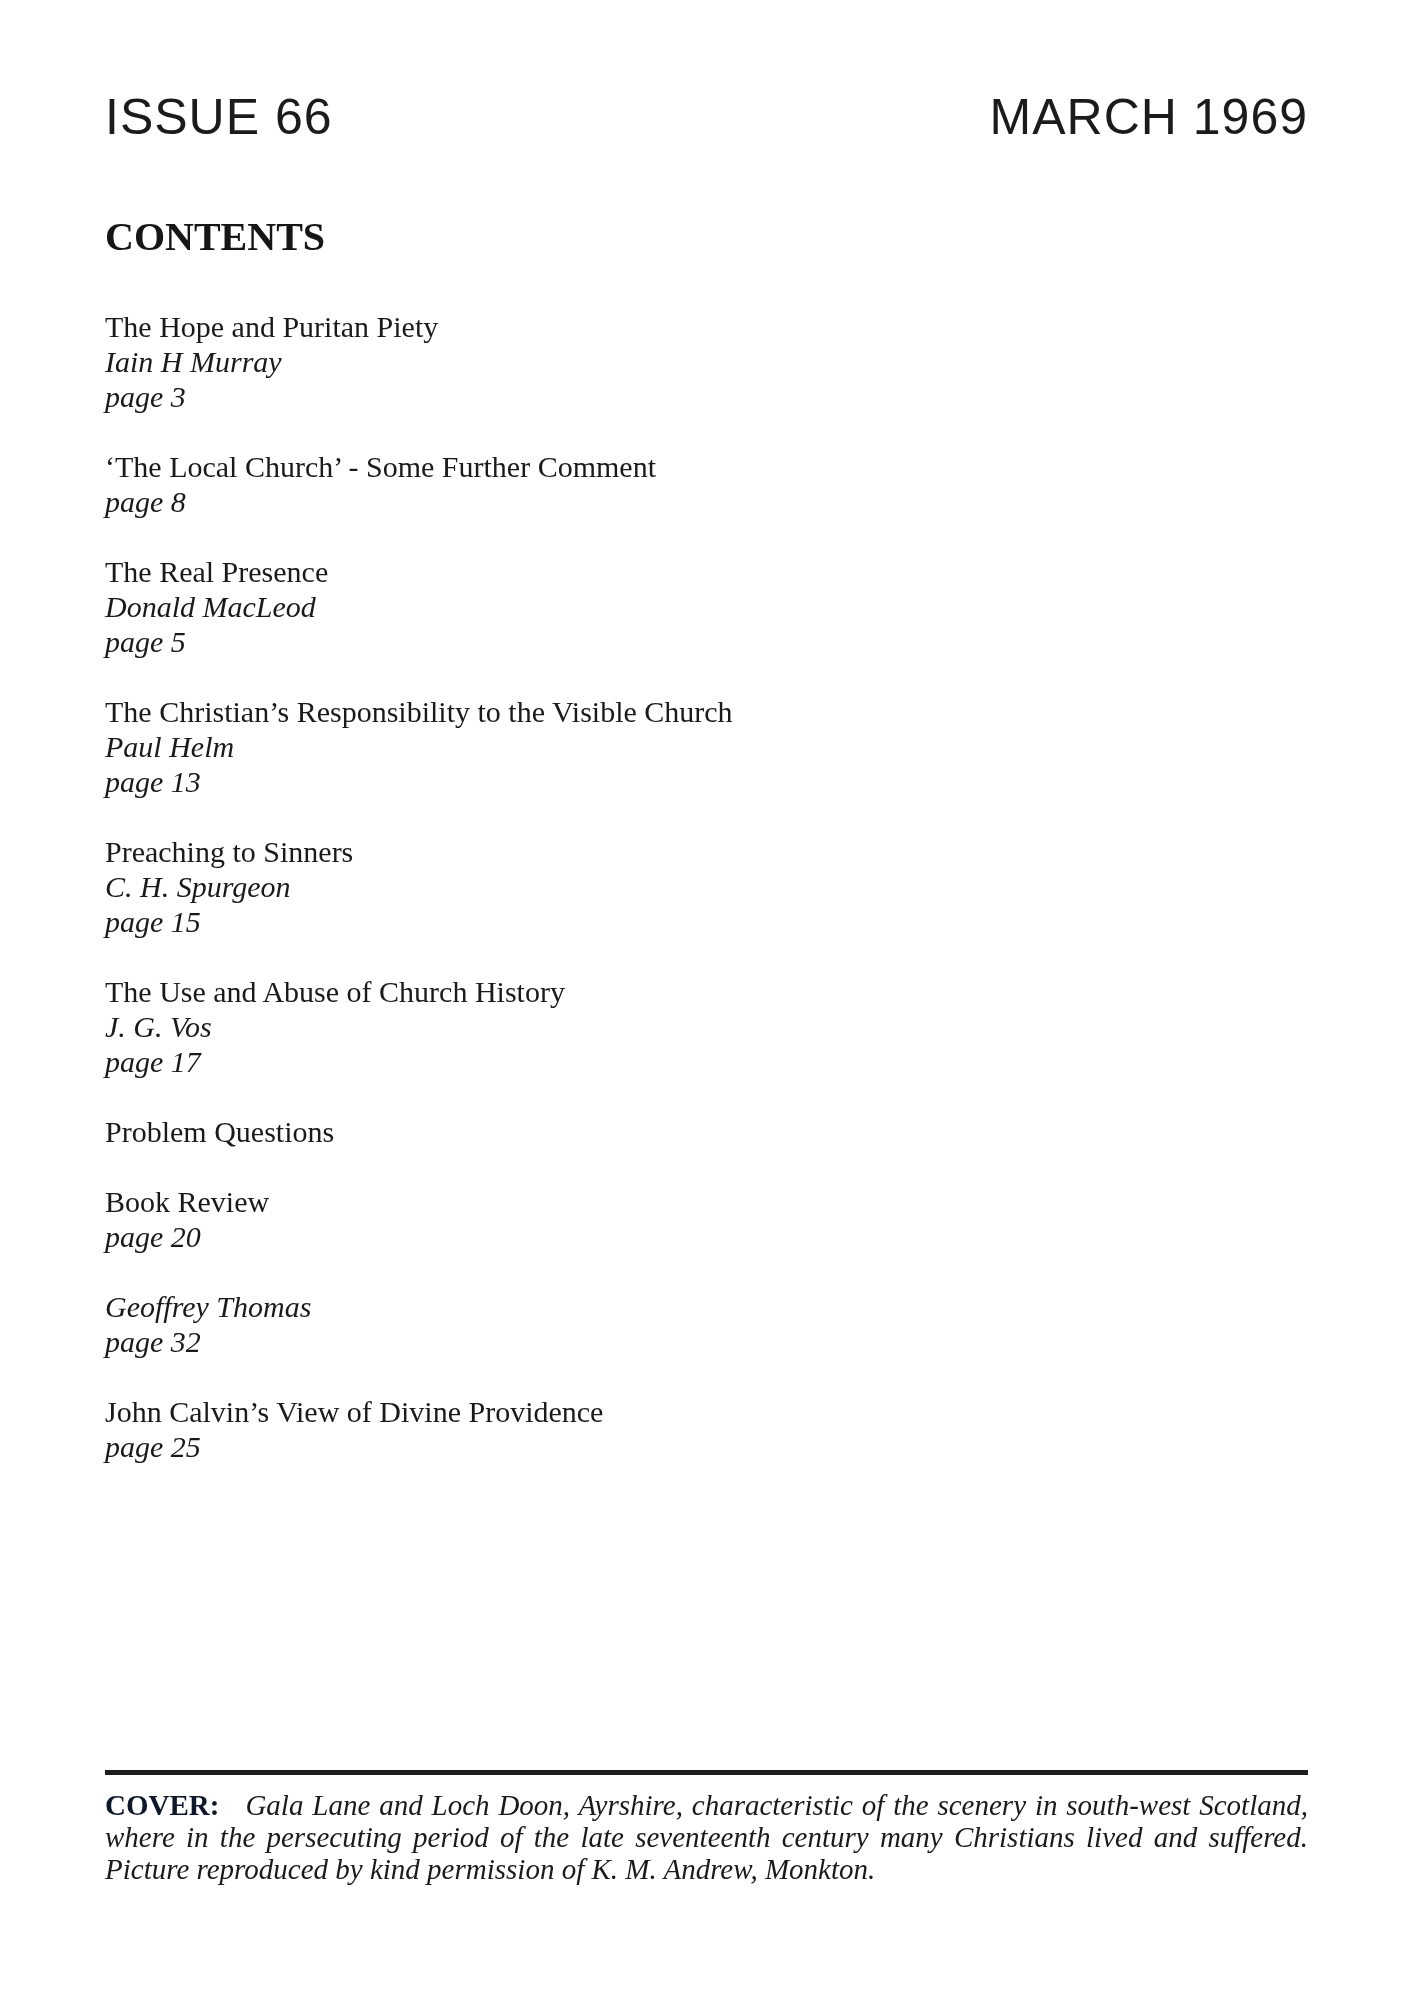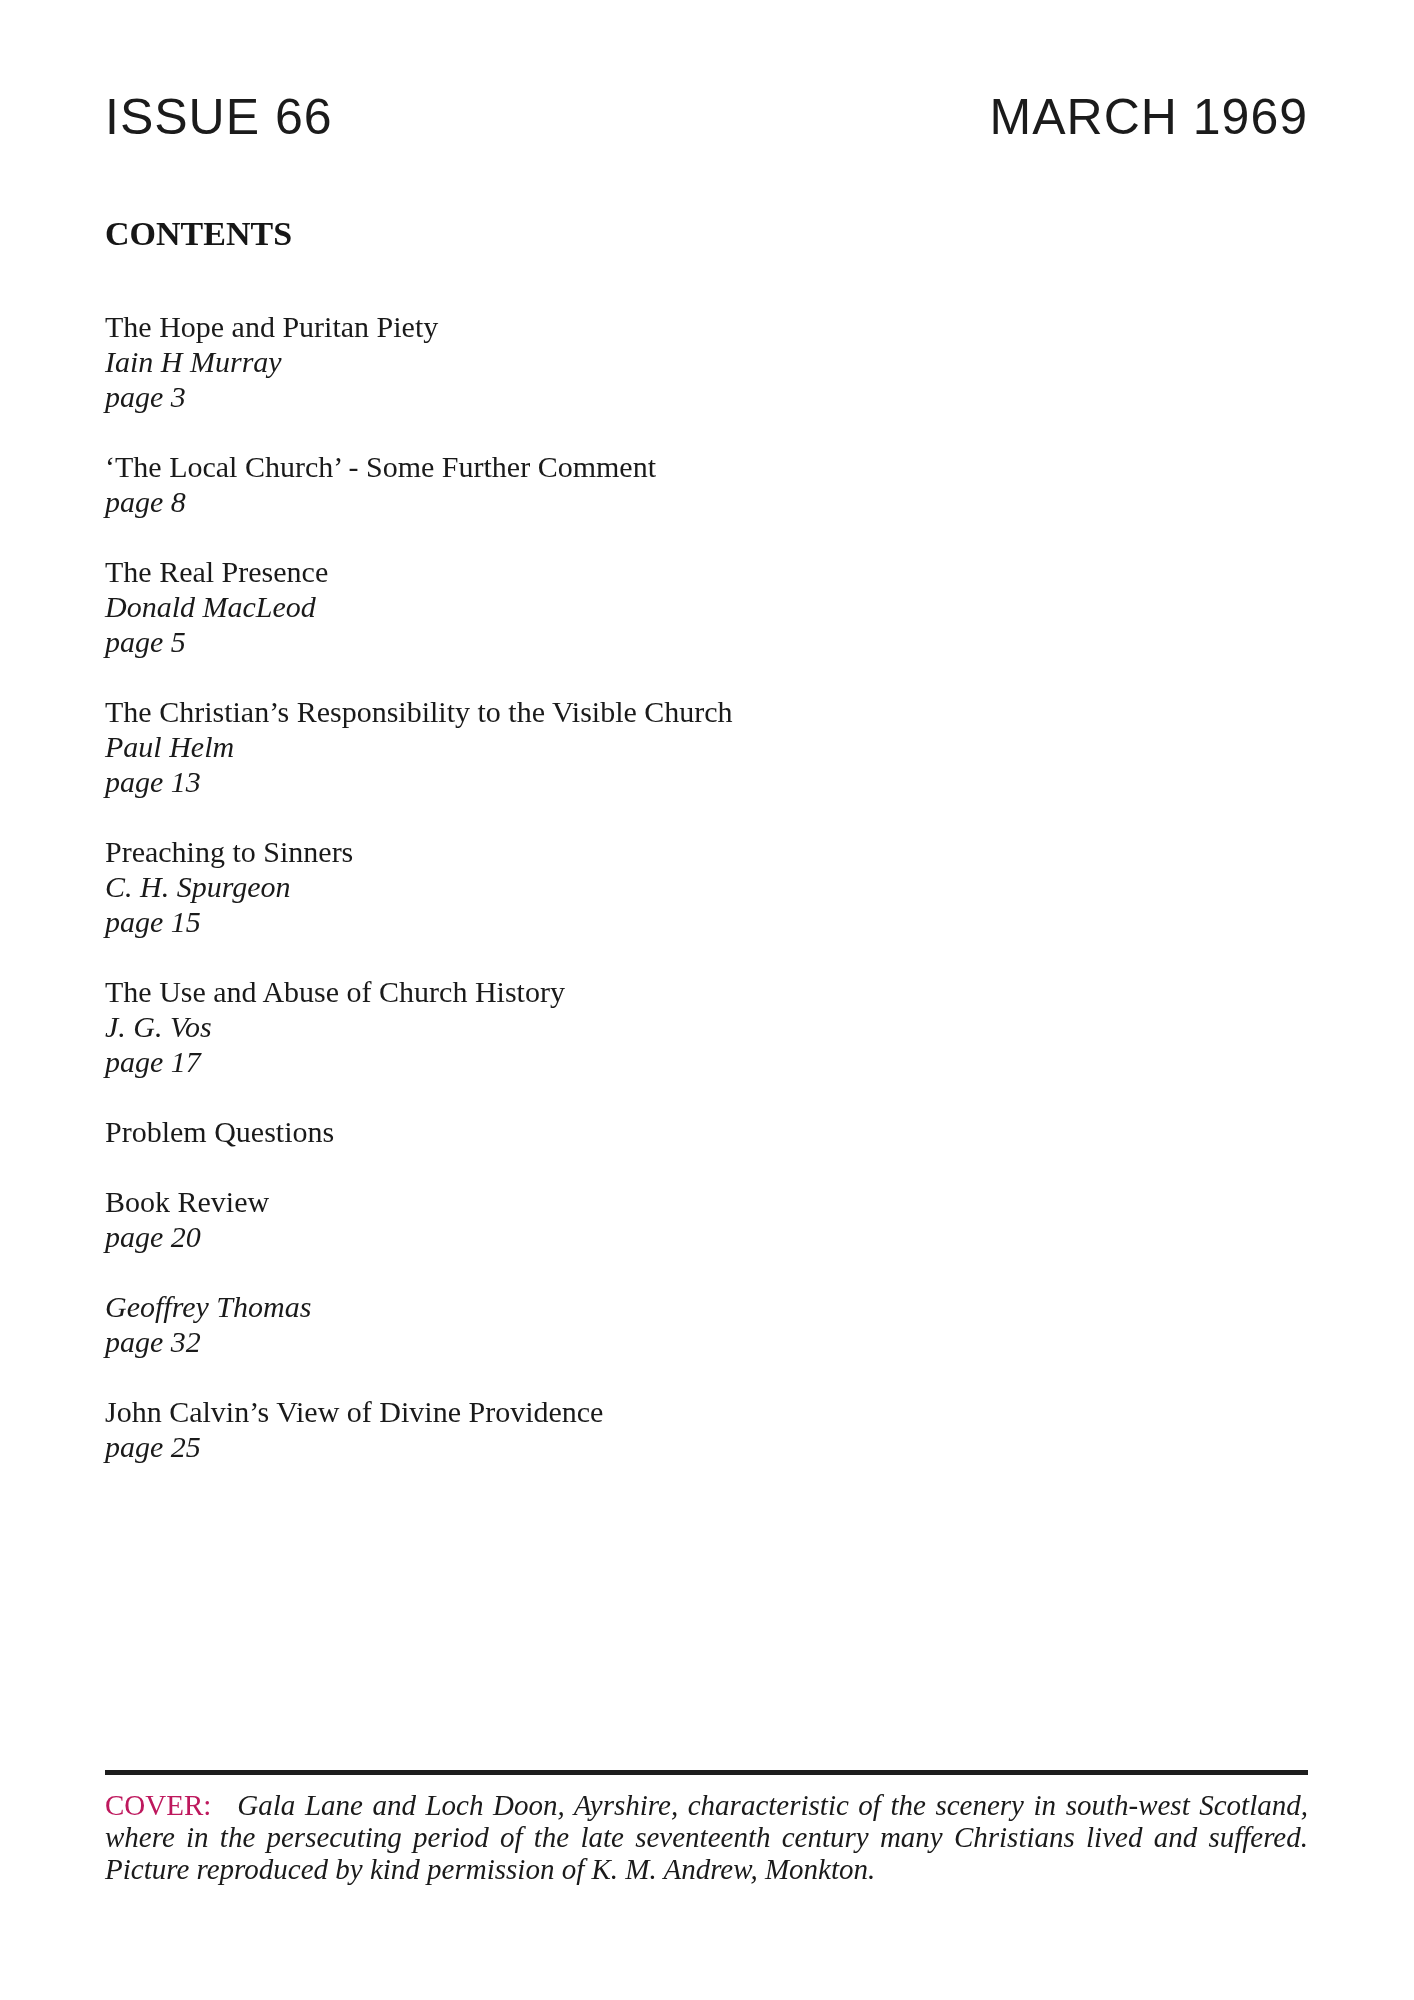--- a/index.html
+++ b/index.html
@@ -32,21 +32,21 @@
     letter-spacing: 1px;
     gap: 8px;
   }
 
   
   .contents-heading {
     position: absolute;
     left: 105px;
     top: 217px;
     font-family: "Liberation Serif", "DejaVu Serif", serif;
-    font-size: 34px;
+    font-size: 40px;
     font-weight: 700;
     line-height: 1;
     color: #161616;
   }
 
   
   .entries {
     position: absolute;
     left: 105px;
     top: 282px;
@@ -77,23 +77,23 @@
     top: 1789px;
     width: 1203px;
     font-size: 29px;
     line-height: 32px;
     font-style: italic;
     text-align: justify;
     color: #1a1a1a;
   }
   .cover-label {
     font-style: normal;
-    font-weight: 400;
+    font-weight: 700;
     margin-right: 26px;
-    color: #be185d;
+    color: #0f172a;
   }
 </style>
 </head>
 <body>
 
 <div class="page">
 
   <header class="masthead">
     <span>ISSUE 66</span>
     <span>MARCH 1969</span>

